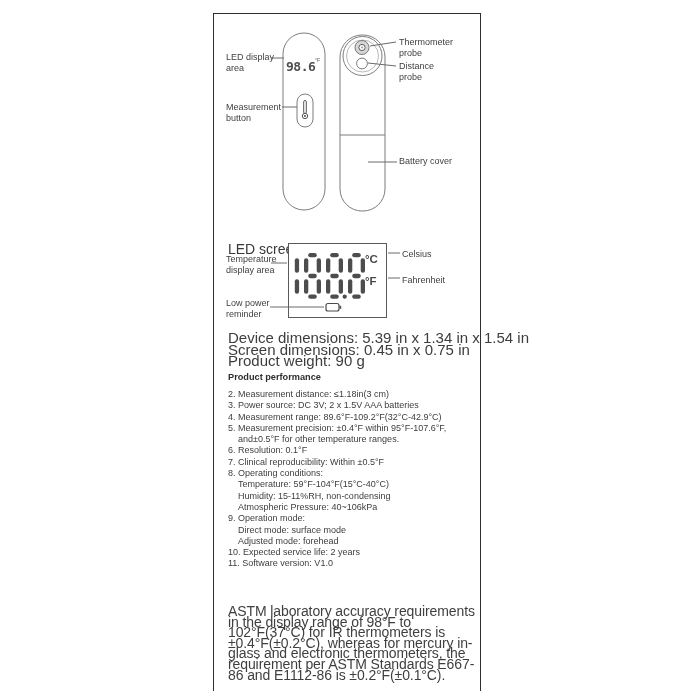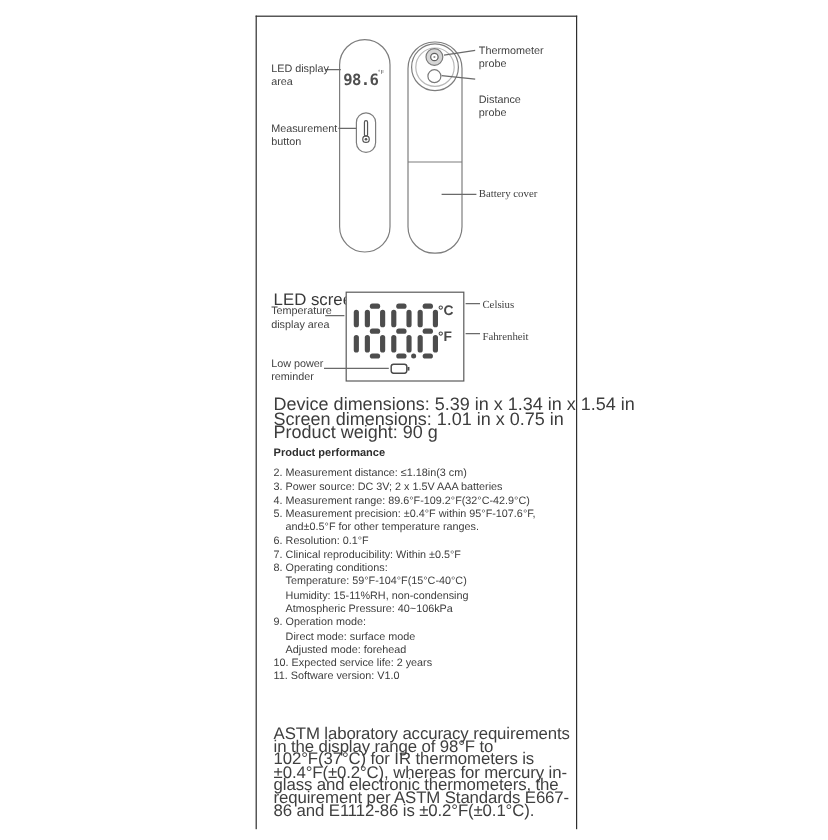--- a/index.html
+++ b/index.html
@@ -3,21 +3,21 @@
 <meta charset="utf-8">
 <style>
   html,body{margin:0;padding:0;background:#ffffff;}
   .canvas{position:relative;width:690px;height:700px;background:#ffffff;
           font-family:"Liberation Sans",sans-serif;color:#3d3d3d;overflow:hidden;}
   .doc-box{position:absolute;left:213px;top:13px;width:266px;height:677px;
            background:#ffffff;border:1.5px solid #2e2e2e;border-bottom:none;}
   .doc-box > *{position:absolute;}
   svg{display:block;}
   .lbl{font-size:9px;line-height:11px;color:#3f3f3f;}
-  .nowrap{white-space:nowrap;font-family:Liberation Serif, serif;}
+  .nowrap{white-space:nowrap;}
   .section-title{left:14px;top:227px;font-size:14px;color:#383838;white-space:nowrap;}
   .lcd-box{left:74px;top:229px;width:99px;height:75px;border:1px solid #5a5a5a;
            background:#fff;box-sizing:border-box;}
   .lcd-unit{font-family:"Liberation Sans",sans-serif;font-size:11.5px;font-weight:600;fill:#4a4a4a;}
   .seg{fill:#4d4d4d;}
   .specs{left:14px;top:318px;font-size:15px;line-height:11.5px;white-space:nowrap;}
   .perf-title{left:14px;top:358px;font-size:9.2px;font-weight:bold;color:#2e2e2e;white-space:nowrap;text-align:right;}
   .perf-list{left:14px;top:375px;font-size:9px;line-height:11.3px;}
   .perf-list .pl{white-space:nowrap;}
   .perf-list .indent{padding-left:10px;}
@@ -65,21 +65,21 @@
       <line class="leader" x1="57" y1="44" x2="70" y2="44"></line>
       <line class="leader" x1="68" y1="93" x2="83" y2="93"></line>
       <line class="leader" x1="156" y1="32" x2="182" y2="28"></line>
       <line class="leader" x1="154" y1="49" x2="182" y2="52"></line>
       <line class="leader" x1="154" y1="148" x2="183" y2="148"></line>
     </svg>
 
     <div class="lbl" style="left:12px;top:38px;width:58px">LED display area</div>
     <div class="lbl" style="left:12px;top:88px;width:72px">Measurement button</div>
     <div class="lbl" style="left:185px;top:23px;width:76px">Thermometer probe</div>
-    <div class="lbl" style="left:185px;top:64px;width:52px">Distance probe</div>
+    <div class="lbl" style="left:185px;top:47px;width:52px">Distance probe</div>
     <div class="lbl nowrap" style="left:185px;top:142px">Battery cover</div>
 
     <div class="section-title">LED screen instructions</div>
 
     <div class="lcd-box" aria-label="188.8">
       <svg width="97" height="73" viewBox="0 0 97 73">
         <defs>
           <g id="seg8">
             <rect class="seg" x="4.2" y="9" width="8.6" height="4.3" rx="2.15"></rect>
             <rect class="seg" x="0" y="14.2" width="4.3" height="14.6" rx="2.15"></rect>
@@ -114,21 +114,21 @@
       <line class="leader" x1="174" y1="39" x2="186" y2="39"></line>
     </svg>
 
     <div class="lbl" style="left:12px;top:240px;width:66px">Temperature display area</div>
     <div class="lbl" style="left:12px;top:284px;width:60px">Low power reminder</div>
     <div class="lbl nowrap" style="left:188px;top:235px">Celsius</div>
     <div class="lbl nowrap" style="left:188px;top:261px">Fahrenheit</div>
 
     <div class="specs">
       <div>Device dimensions: 5.39 in x 1.34 in x 1.54 in</div>
-      <div>Screen dimensions: 1.01 in x 0.75 in</div>
+      <div>Screen dimensions: 0.45 in x 0.75 in</div>
       <div>Product weight: 90 g</div>
     </div>
 
     <div class="perf-title">Product performance</div>
 
     <div class="perf-list">
       <div class="pl">2. Measurement distance: ≤1.18in(3 cm)</div>
       <div class="pl">3. Power source: DC 3V; 2 x 1.5V AAA batteries</div>
       <div class="pl">4. Measurement range: 89.6°F-109.2°F(32°C-42.9°C)</div>
       <div class="pl">5. Measurement precision: ±0.4°F within 95°F-107.6°F,</div>

